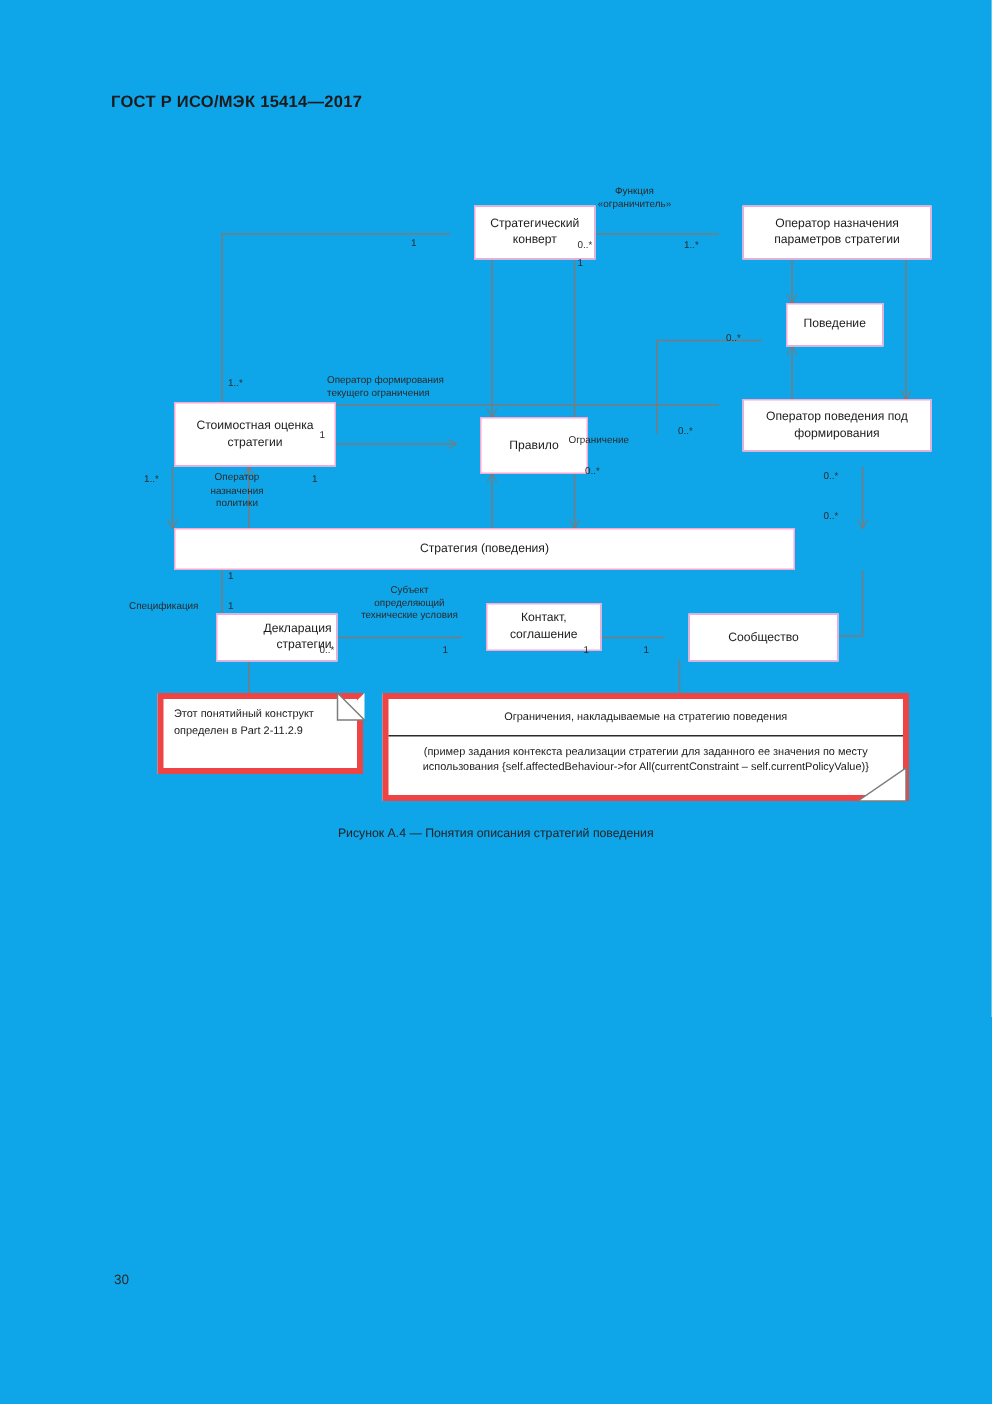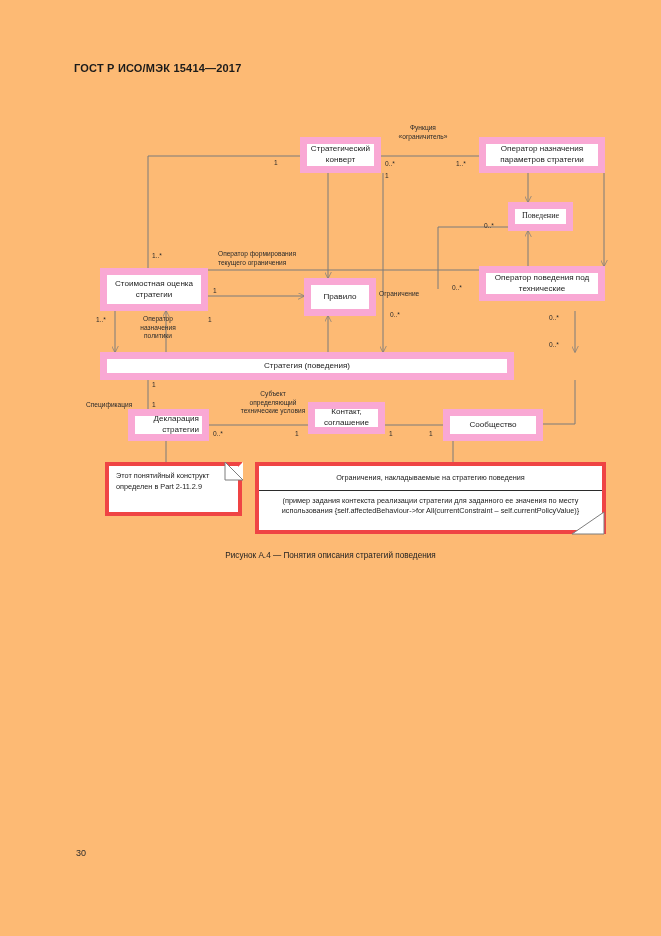--- a/index.html
+++ b/index.html
@@ -11,21 +11,21 @@
     width: 661px;
     height: 936px;
     position: relative;
     font-family: "Liberation Sans", sans-serif;
     color: #1a1a1a;
     overflow: hidden;
   }
   #page {
     position: absolute;
     inset: 0;
-    background: #fdba74;
+    background: #0ea5e9;
     padding-left: 24px;
   }
   #doc-header {
     position: absolute;
     left: 74px;
     top: 62px;
     font-size: 11px;
     font-weight: bold;
     letter-spacing: 0.2px;
     color: #1b1b1b;
@@ -51,31 +51,32 @@
     position: absolute;
     left: 0;
     top: 0;
     width: 661px;
     height: 936px;
   }
   
   .node {
     position: absolute;
     box-sizing: border-box;
-    border: 7px solid #f9a8d4;
+    border: 1px solid #f9a8d4;
     background: #ffffff;
     display: flex;
     align-items: center;
     justify-content: center;
     text-align: center;
     font-size: 8.1px;
     line-height: 1.32;
     color: #1b1b1b;
     padding: 1px 3px;
     z-index: 6;
+    margin-left: 16px;
   }
   .note {
     position: absolute;
     box-sizing: border-box;
     border: 4px solid #ef4444;
     background: #ffffff;
     font-size: 7.3px;
     line-height: 1.45;
     color: #1b1b1b;
     z-index: 6;
@@ -169,26 +170,26 @@
     </svg>
 
     <div class="node" style="left:300px; top:137px; width:81px; height:36px;">
       <span>Стратегический конверт</span>
     </div>
 
     <div class="node" style="left:479px; top:137px; width:126px; height:36px;">
       <span>Оператор назначения параметров стратегии</span>
     </div>
 
-    <div class="node" style="left:508px; top:202px; width:65px; height:29px;font-family:Liberation Serif, serif;">
+    <div class="node" style="left:508px; top:202px; width:65px; height:29px;">
       <span>Поведение</span>
     </div>
 
     <div class="node" style="left:479px; top:266px; width:126px; height:35px;">
-      <span>Оператор поведения под технические</span>
+      <span>Оператор поведения под формирования</span>
     </div>
 
     <div class="node" style="left:100px; top:268px; width:108px; height:43px;">
       <span>Стоимостная оценка стратегии</span>
     </div>
 
     <div class="node" style="left:304px; top:278px; width:72px; height:38px;">
       <span>Правило</span>
     </div>
 

